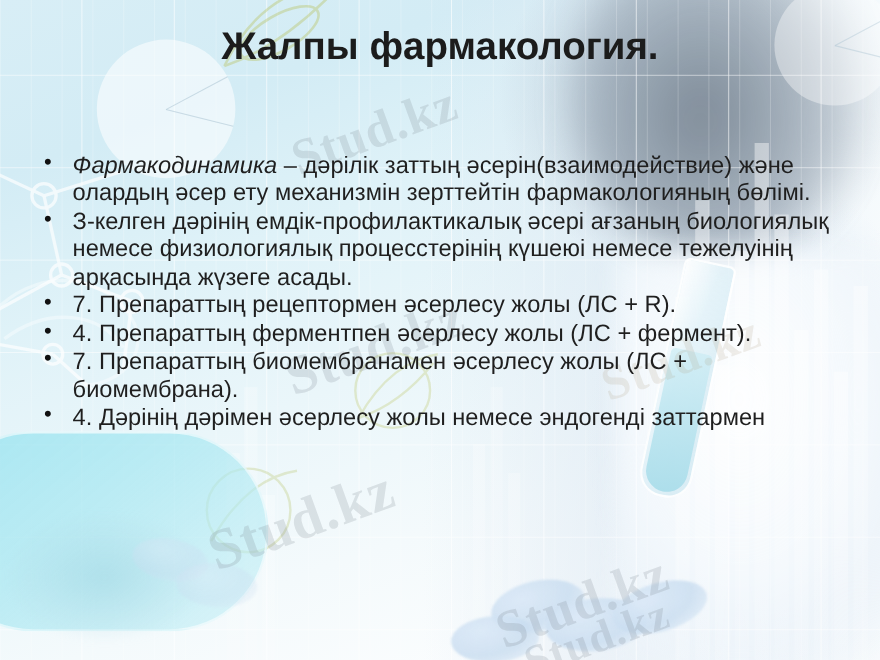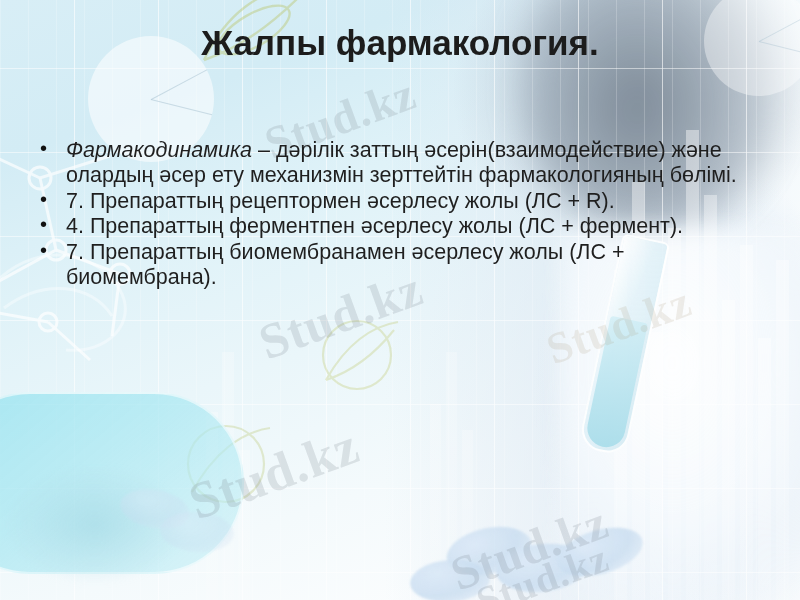--- a/index.html
+++ b/index.html
@@ -303,31 +303,37 @@
       <span class="ln">Жалпы фармакология.</span>
     </div>
 
     <div class="body">
       <ul class="blist">
 
         <li>
           <span class="lead">Фармакодинамика</span><span> –  дәрілік заттың әсерін(взаимодействие) және олардың әсер ету механизмін зерттейтін фармакологияның бөлімі.</span>
         </li>
 
+        <li class="spacer-after">
+          <span>З-келген дәрінің емдік-профилактикалық әсері ағзаның биологиялық немесе физиологиялық процесстерінің күшеюі немесе тежелуінің арқасында жүзеге асады.</span>
+        </li>
 
         <li>
           <span>7. Препараттың  рецептормен әсерлесу жолы (ЛС + R).</span>
         </li>
 
         <li>
           <span>4. Препараттың  ферментпен әсерлесу жолы  (ЛС + фермент).</span>
         </li>
 
         <li>
           <span>7. Препараттың биомембранамен әсерлесу жолы  (ЛС + биомембрана).</span>
         </li>
 
+        <li>
+          <span>4. Дәрінің дәрімен әсерлесу жолы немесе эндогенді заттармен</span>
+        </li>
 
       </ul>
     </div>
 
   </div>
 </div>
 
 </body></html>

